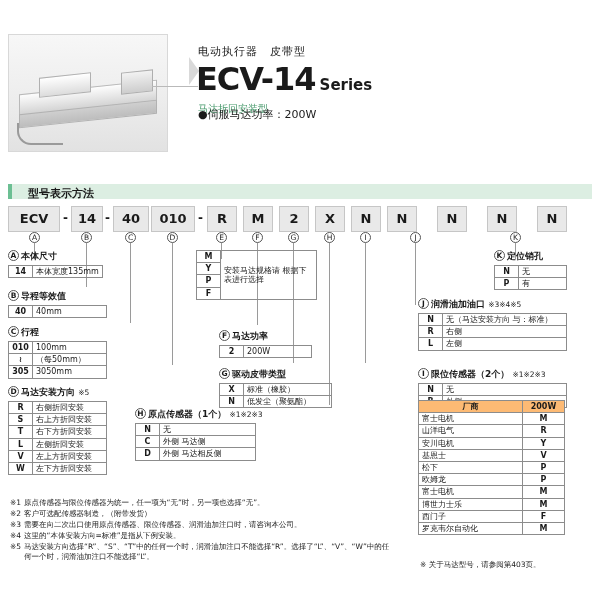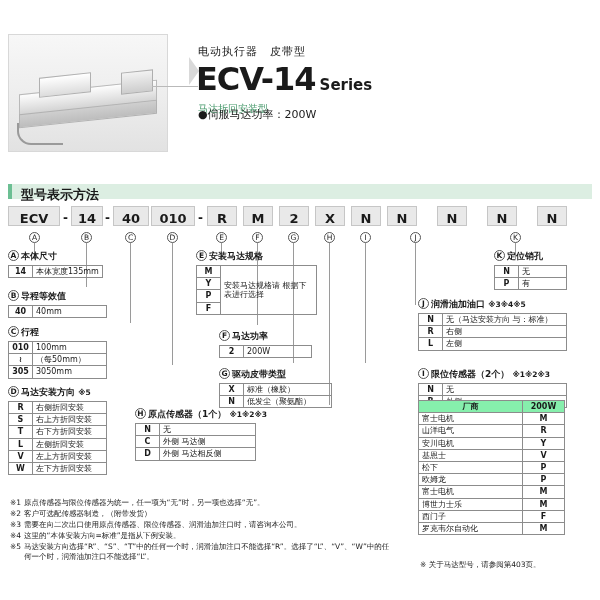--- a/index.html
+++ b/index.html
@@ -71,26 +71,26 @@
   .hdr-title .series { font-size:15px; margin-left:4px; }
   .hdr-green { position:absolute; left:198px; top:102px; font-size:10px; color:#4a9b6e; }
   .hdr-power { position:absolute; left:198px; top:107px; font-size:11px; }
 
   
   .sec-bar {
     position:absolute; left:8px; top:184px; width:584px; height:15px;
     background:#dceee2;
     border-left:4px solid #6cbf93;
   }
-  .sec-bar span { position:absolute; left:9px; top:2px; font-size:13px; font-weight:bold;text-align:center; }
+  .sec-bar span { position:absolute; left:16px; top:2px; font-size:11px; font-weight:bold;text-align:center; }
 
   
   .code-row { position:absolute; left:8px; top:206px; width:584px; height:24px; }
   .cell {
-    position:absolute; top:0; height:20px;
+    position:absolute; top:0; height:26px;
     background:#e9e9e9;
     border:1px solid #c6c6c6;
     text-align:center;
     font-weight:bold;
     font-size:13px;
     line-height:23px;
   }
   .dash { position:absolute; top:5px; font-size:12px; font-weight:bold; }
 
   .letter-row { position:absolute; left:8px; top:232px; width:584px; height:14px; }
@@ -99,31 +99,31 @@
     width:11px; height:11px; border-radius:50%;
     border:1px solid #555;
     font-size:7.5px; line-height:10px; text-align:center;
     background:#fff;
   }
   .vline { position:absolute; width:0; border-left:1px solid #9a9a9a; }
 
   
   .blk { position:absolute; }
   .blk-title { font-size:9px; font-weight:bold; margin-bottom:2px; white-space:nowrap; }
-  .note-sup { font-size:7.5px; font-weight:bold; }
+  .note-sup { font-size:7.5px; font-weight:normal; }
   table.t { border-collapse:collapse; font-size:8px; }
   table.t td {
     border:1px solid #8c8c8c;
     padding:1px 3px;
     line-height:1.15;
     vertical-align:middle;
     white-space:nowrap;
   }
   td.k { text-align:center; font-weight:bold; width:24px; }
-  td.hd { background:#86efac; text-align:center; font-weight:bold; }
+  td.hd { background:#fdba74; text-align:center; font-weight:bold; }
 
   .badge-c {
     display:inline-block; width:11px; height:11px; border-radius:50%;
     border:1px solid #555; background:#fff;
     font-size:7.5px; line-height:10px; text-align:center; font-weight:bold;
     margin-right:2px; vertical-align:1px;
   }
 
   
   .notes { position:absolute; left:10px; top:498px; width:380px; font-size:7.5px; line-height:1.45; }
@@ -282,23 +282,20 @@
         </tr>
     <tr>
           <td class="k">W</td>
           <td>左下方折回安装</td>
         </tr>
   </tbody>
     </table>
 </div>
 
 <div class="blk" style="left:196px; top:250px;">
-  <div class="blk-title">
-    <span class="badge-c">E</span><span>安装马达规格</span>
-  </div>
   <table class="t">
     <tbody>
         <tr>
       <td class="k">M</td>
       <td rowspan="4" style="width:96px; white-space:normal;">安装马达规格请
 根据下表进行选择</td>
     </tr>
     <tr>
           <td class="k">Y</td>
         </tr>

